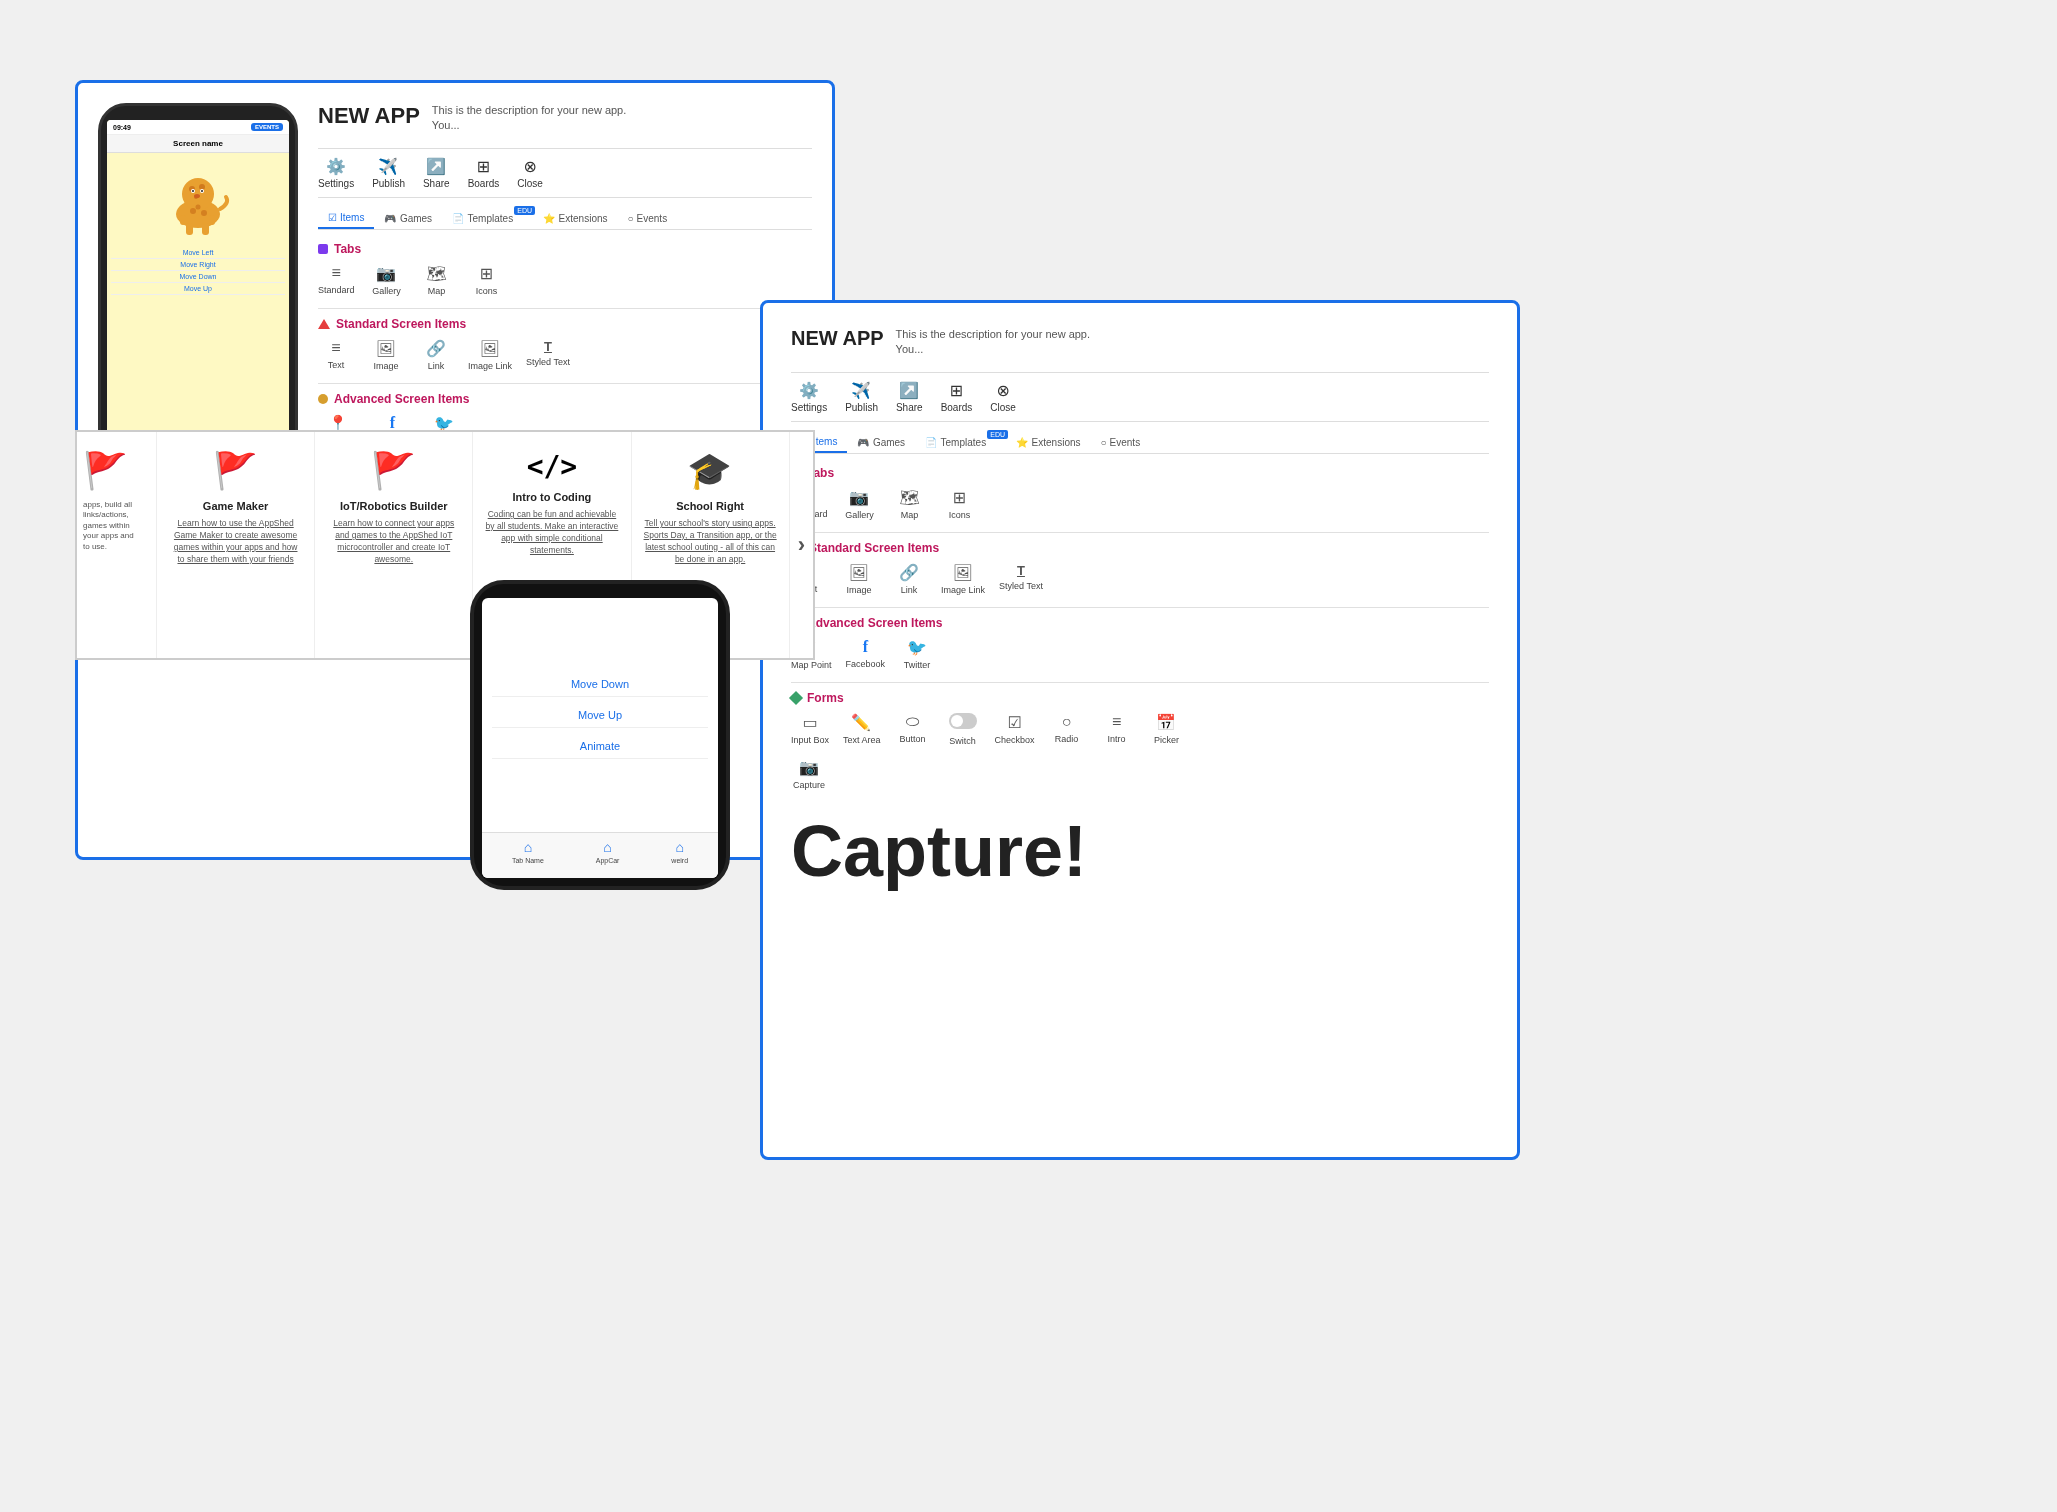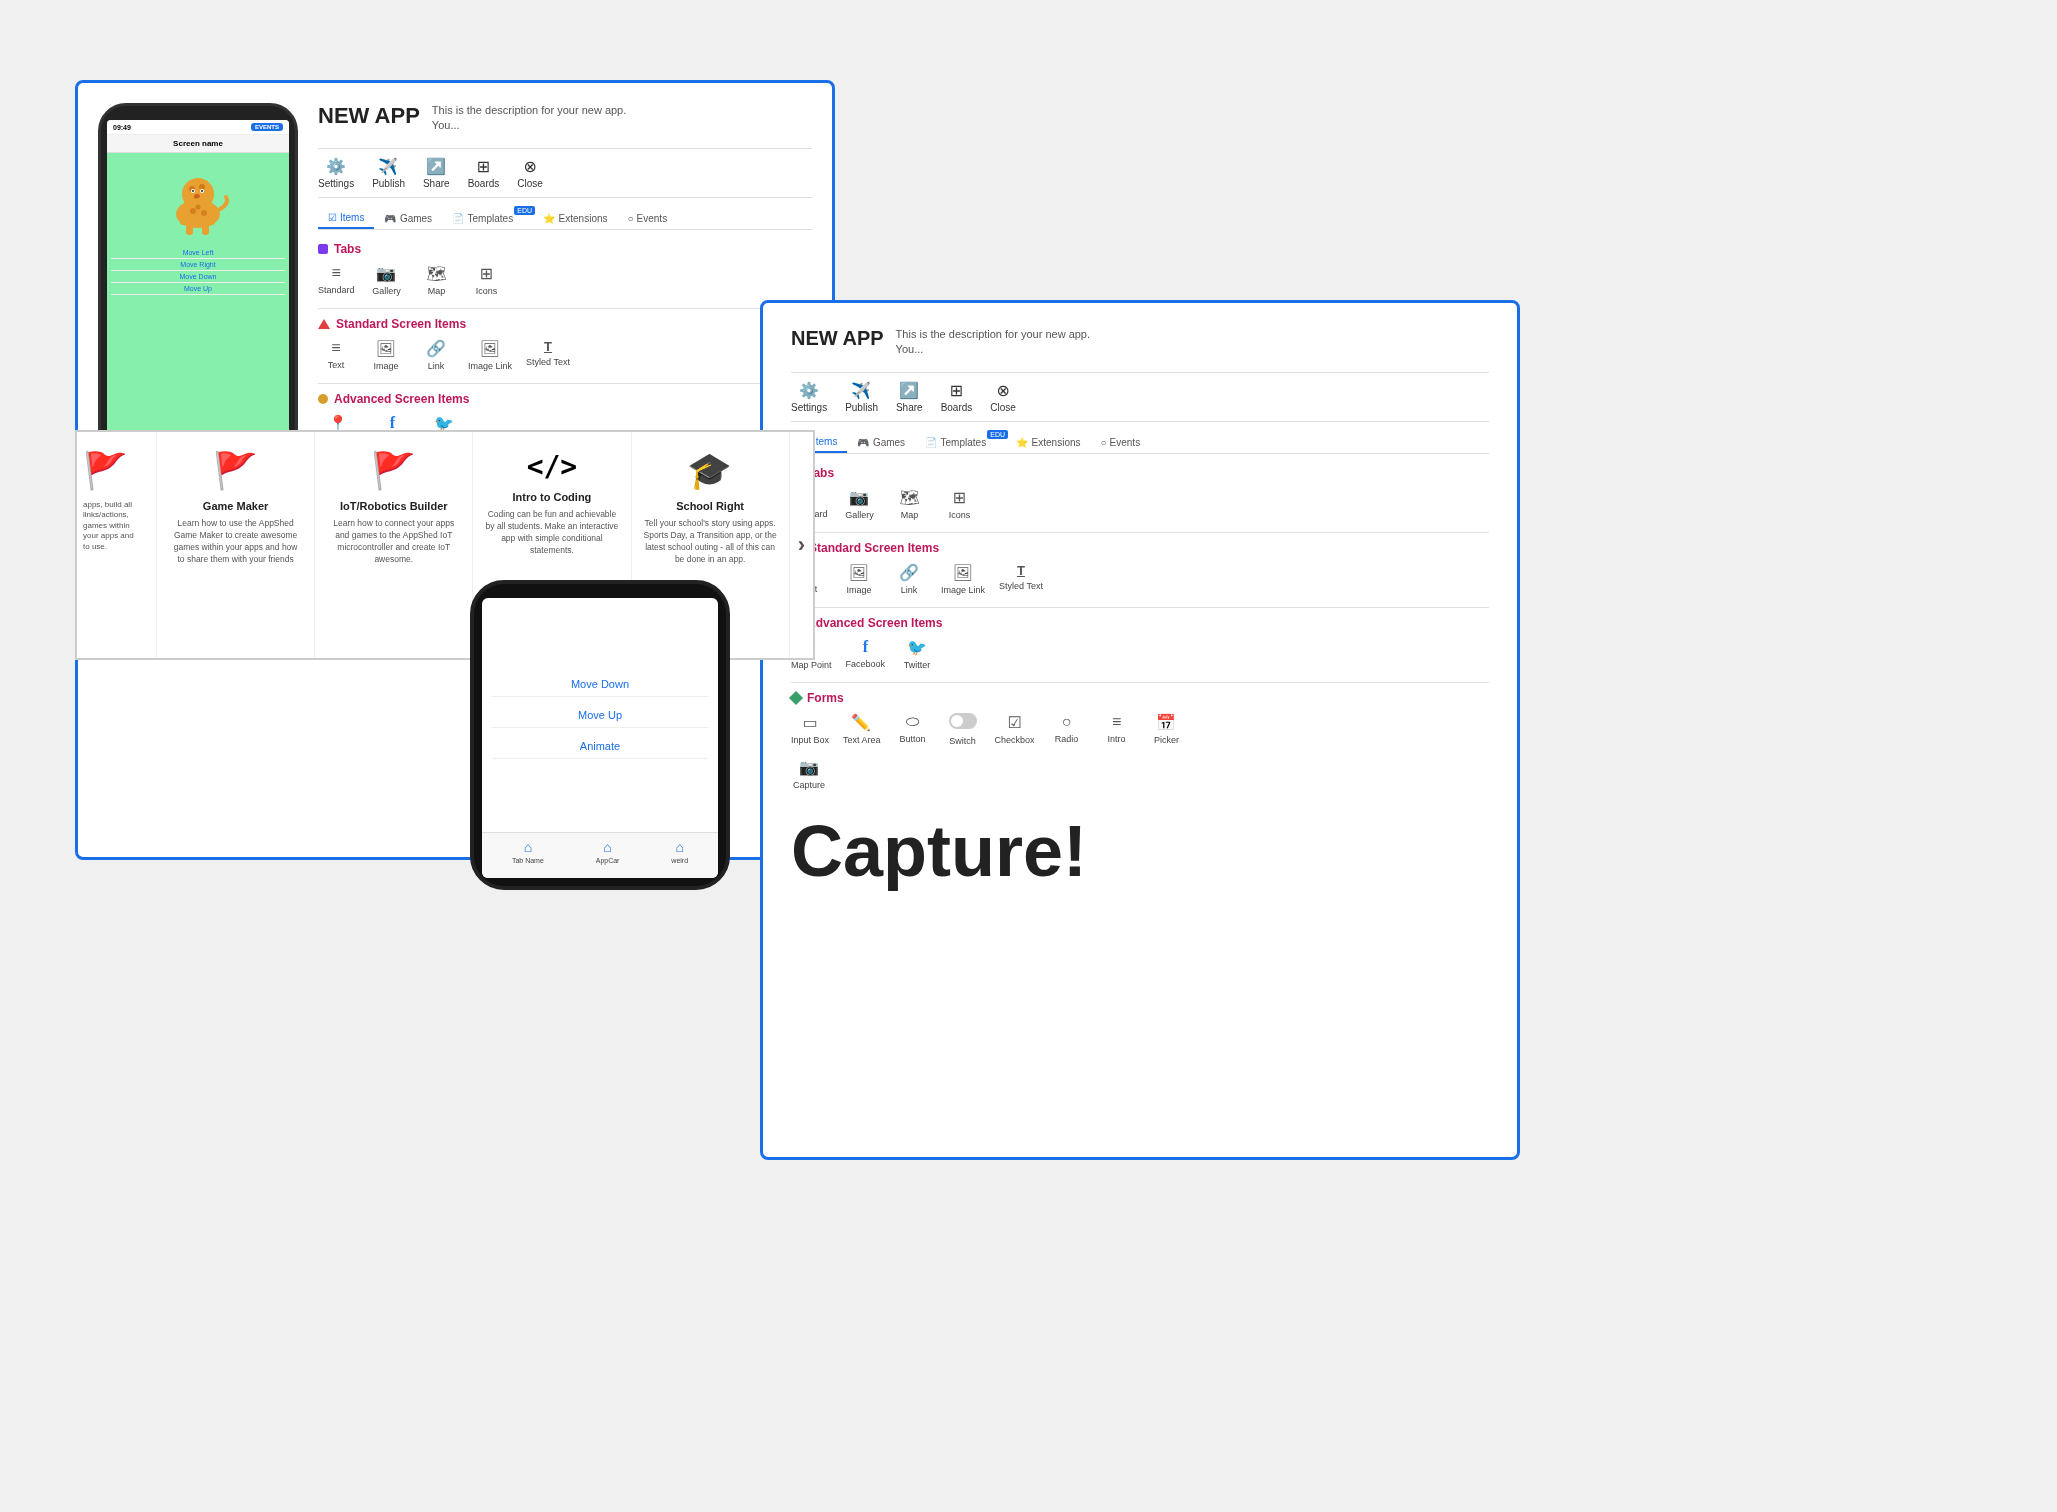--- a/index.html
+++ b/index.html
@@ -37,21 +37,21 @@
       border: 3px solid #333;
       overflow: hidden;
       z-index: 2;
     }
     .phone-large-screen {
       position: absolute;
       top: 14px;
       left: 6px;
       right: 6px;
       bottom: 10px;
-      background: #86efac;
+      background: #fef9c3;
       border-radius: 4px;
       overflow: hidden;
       font-size: 9px;
     }
     .phone-status-bar {
       background: #fff;
       padding: 3px 6px;
       display: flex;
       justify-content: space-between;
       align-items: center;
@@ -241,20 +241,21 @@
     .tutorial-title {
       font-size: 11px;
       font-weight: bold;
       color: #222;
       margin-bottom: 6px;
     }
     .tutorial-desc {
       font-size: 8.5px;
       color: #555;
       line-height: 1.4;
+      text-decoration: underline;
     }
     .tutorial-card-partial {
       width: 80px;
       display: flex;
       flex-direction: column;
       padding: 18px 6px;
       border-right: 1px solid #eee;
       overflow: hidden;
     }
     .tutorial-strip-wrapper {

